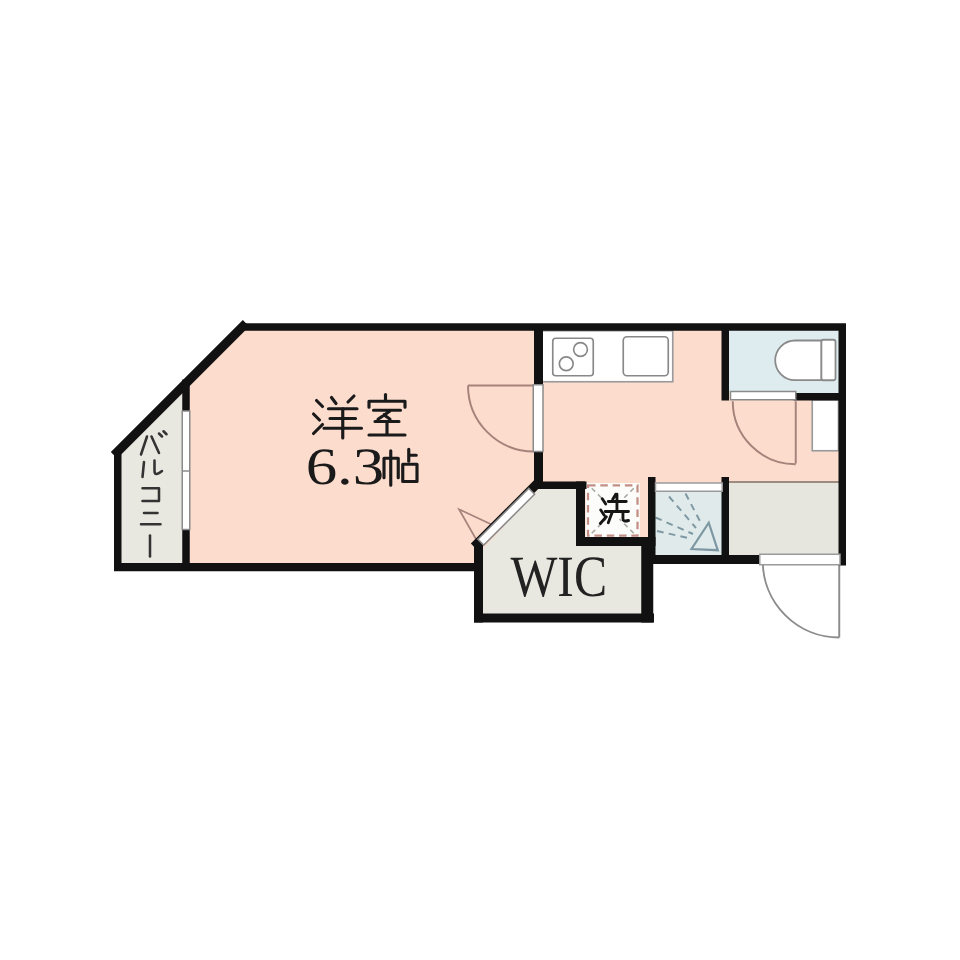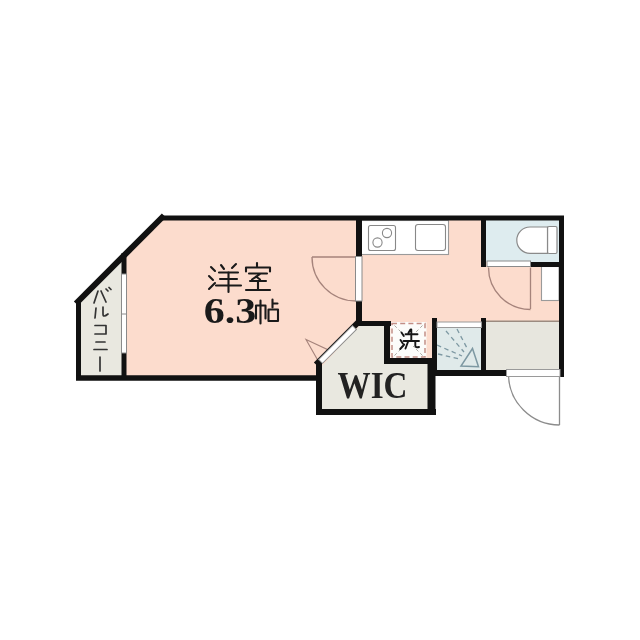--- a/index.html
+++ b/index.html
@@ -1,16 +1,16 @@
 <!DOCTYPE html>
 <html><head>
 <meta charset="utf-8">
 <style>
 html,body{margin:0;padding:0;background:#ffffff;}
-.wrap{width:640px;height:640px;position:relative;background:#4d7c0f;overflow:hidden;font-weight:bold;}
+.wrap{width:640px;height:640px;position:relative;background:#4d7c0f;overflow:hidden;}
 text{font-family:"Liberation Serif", serif;}
 </style>
 </head>
 <body>
 <div class="wrap">
 <svg width="640" height="640" viewBox="0 0 640 640">
 
 <rect x="0" y="0" width="640" height="640" fill="#ffffff"></rect>
 
 <polygon points="121,257.5 163.8,216.5 562,216.5 562,376 121,376" fill="#fcdccd"></polygon>

